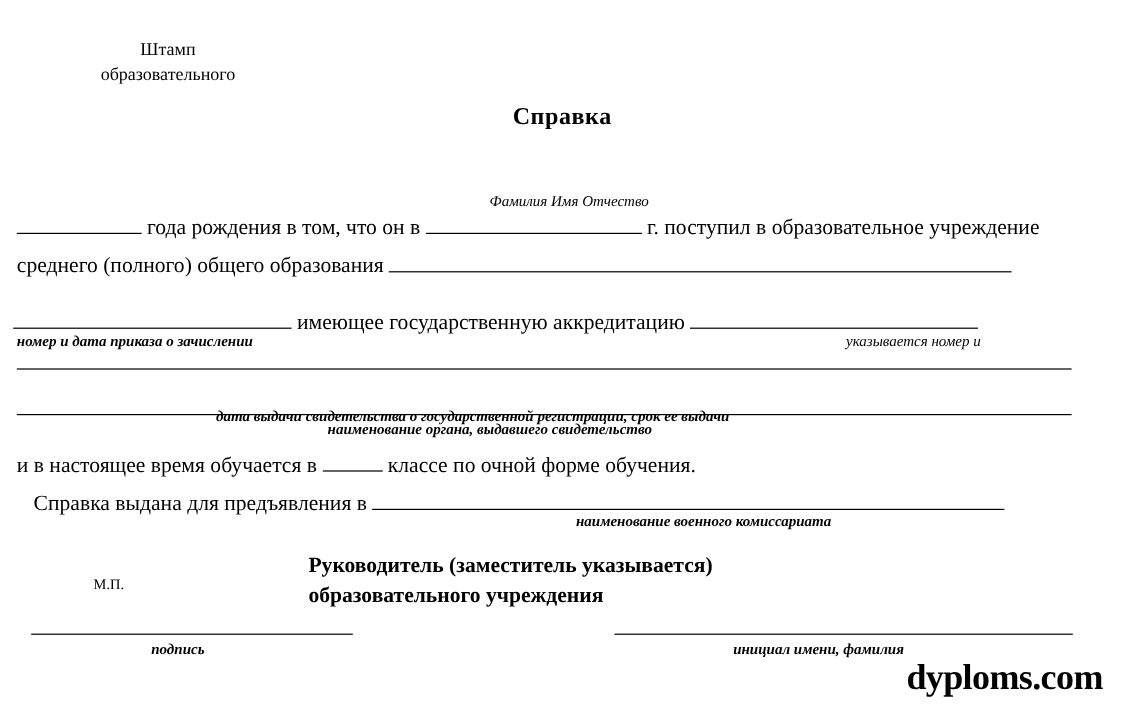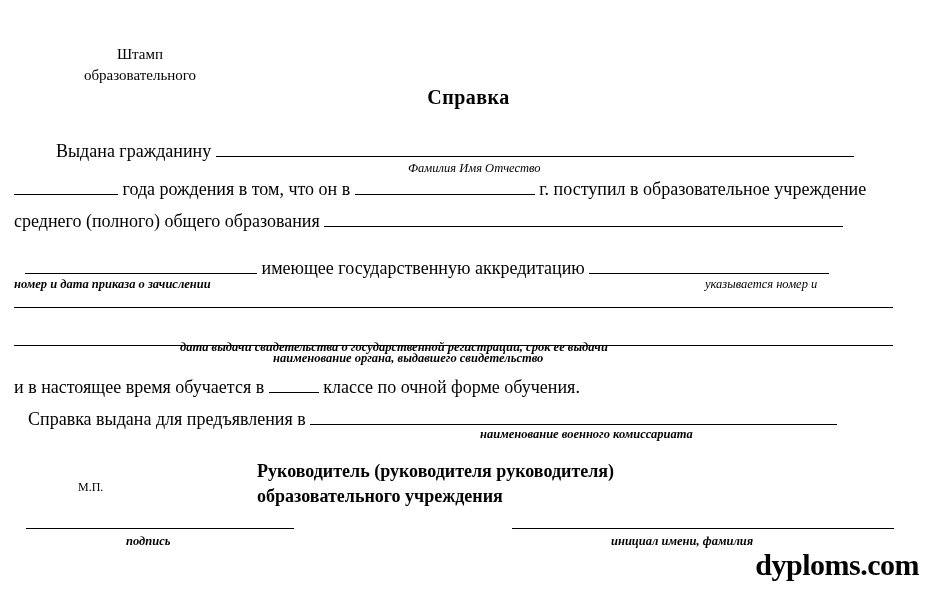--- a/index.html
+++ b/index.html
@@ -14,21 +14,21 @@
   .page {
     position: relative;
     width: 937px;
     height: 590px;
     background: #ffffff;
     overflow: hidden;
   }
   .stamp {
     position: absolute;
     left: 40px;
-    top: 44px;
+    top: 32px;
     width: 200px;
     font-size: 15px;
     line-height: 21px;
     text-align: center;
   }
   .stamp .l1 { display: block; }
   .title {
     position: absolute;
     left: 0;
     top: 86px;
@@ -91,39 +91,35 @@
 
 <div class="page">
 
   <div class="stamp">
     <span class="l1">Штамп</span>
     <span class="l1">образовательного</span>
   </div>
 
   <div class="title">Справка</div>
 
-  <div class="row" style="left:56px; top:140px;">
-    <span>Выдана гражданину</span>
-    <span class="line" style="width:638px;"></span>
-  </div>
   <div class="hint" style="left:408px; top:161px;text-align:center;">Фамилия        Имя        Отчество</div>
 
   <div class="row" style="left:14px; top:210px;">
     <span>среднего (полного) общего образования</span>
     <span class="line" style="width:519px;"></span>
   </div>
 
   <div class="row" style="left:14px; top:178px;">
     <span class="line" style="width:104px;"></span>
     <span>года рождения в том, что он в</span>
     <span class="line" style="width:180px;"></span>
     <span>г. поступил в образовательное учреждение</span>
   </div>
 
-  <div class="row" style="left:25px; top:257px;">
+  <div class="row" style="left:11px; top:257px;">
     <span class="line" style="width:232px;"></span>
     <span>имеющее государственную аккредитацию</span>
     <span class="line" style="width:240px;"></span>
   </div>
   <div class="hint hintb" style="left:14px; top:277px;">номер и дата приказа о зачислении</div>
   <div class="hint" style="left:705px; top:277px;">указывается номер и</div>
 
   <div class="fullrule" style="left:14px; top:307px; width:879px;"></div>
   <div class="hint hintb" style="left:180px; top:313px;margin-top:27px;">дата  выдачи  свидетельства о государственной регистрации,  срок  ее  выдачи</div>
 
@@ -137,21 +133,21 @@
   </div>
 
   <div class="row" style="left:28px; top:408px;">
     <span>Справка выдана для предъявления в</span>
     <span class="line" style="width:527px;"></span>
   </div>
   <div class="hint hintb" style="left:480px; top:427px;">наименование военного комиссариата</div>
 
   <div class="mp" style="left:78px; top:480px;">М.П.</div>
   <div class="sig-title" style="left:257px; top:459px;">
-    <div>Руководитель (руководителя руководителя)</div>
+    <div>Руководитель (заместитель указывается)</div>
     <div>образовательного учреждения</div>
   </div>
 
   <div class="fullrule" style="left:26px; top:528px; width:268px;"></div>
   <div class="hint hintb" style="left:126px; top:534px;">подпись</div>
 
   <div class="fullrule" style="left:512px; top:528px; width:382px;"></div>
   <div class="hint hintb" style="left:611px; top:534px;">инициал имени, фамилия</div>
 
   <div class="brand">dyploms.com</div>

